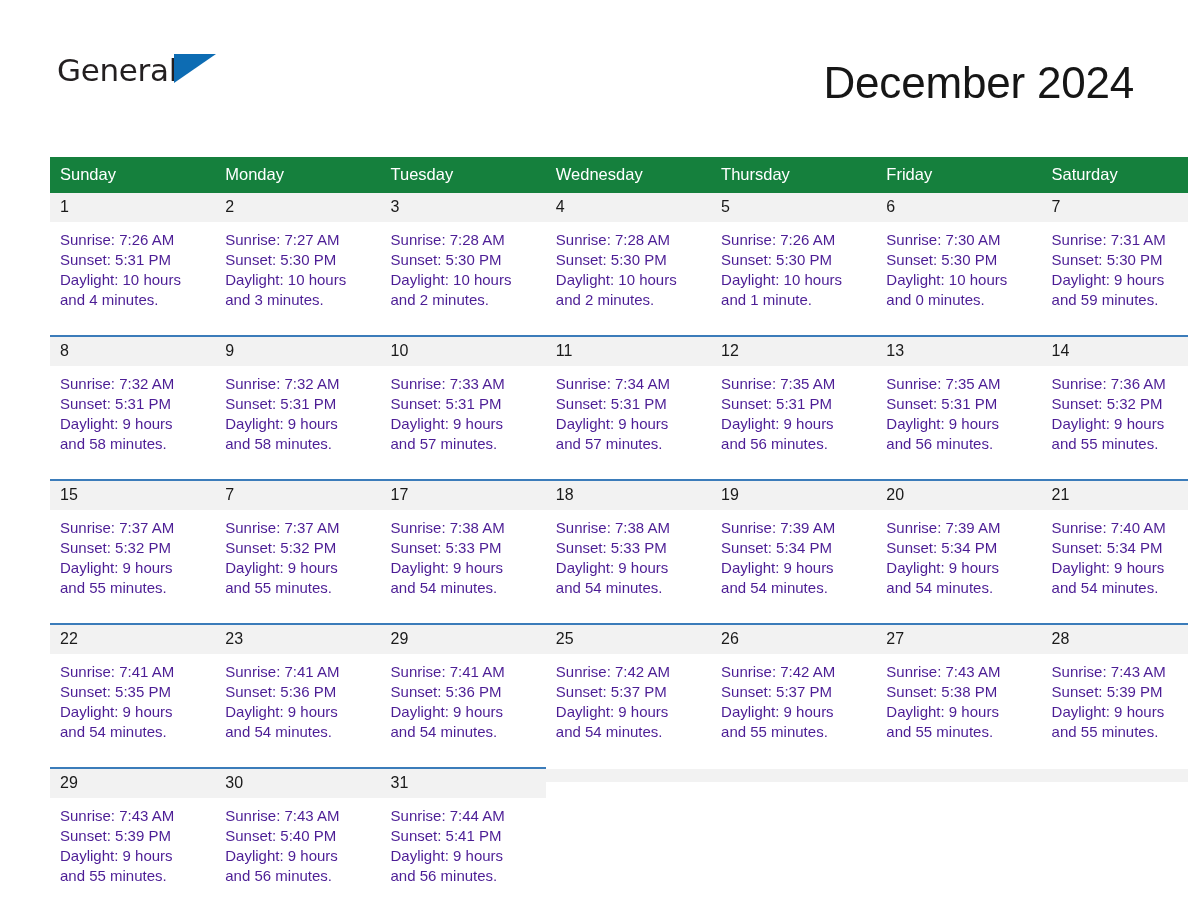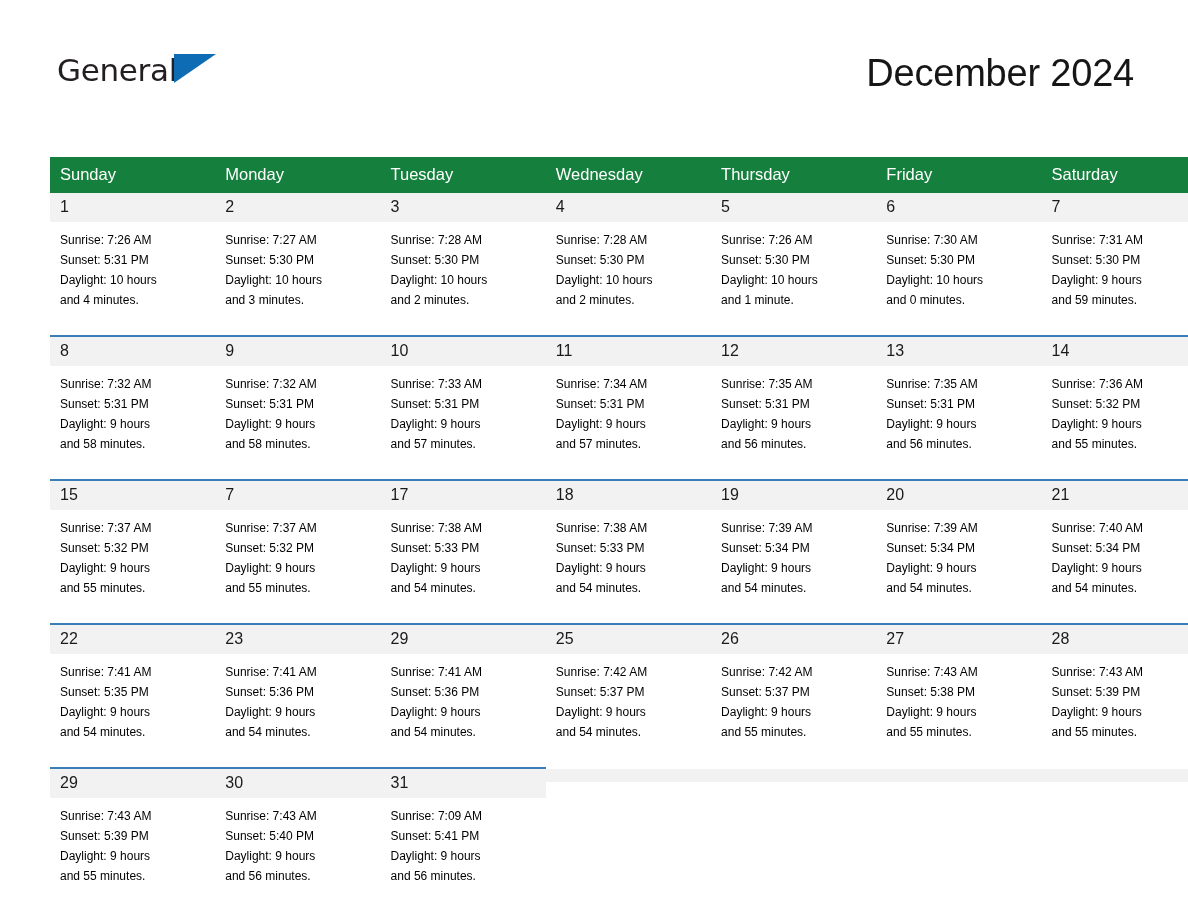--- a/index.html
+++ b/index.html
@@ -60,22 +60,22 @@
     margin-top: -3px;
     margin-left: 68px;
     font-size: 31px;
     color: #0d6cb3;
     font-family: "DejaVu Sans", sans-serif;
     line-height: 36px;
   }
   .title {
     position: absolute;
     right: 54px;
-    top: 52px;
-    font-size: 38px;
+    top: 58px;
+    font-size: 44px;
     font-weight: 400;
     color: #161616;
     letter-spacing: -0.2px;
   }
   .subtitle {
     position: absolute;
     right: 56px;
     top: 116px;
     font-size: 23px;
     font-weight: 400;
@@ -120,23 +120,23 @@
     color: #1a1a1a;
     padding: 6px 0 7px 10px;
     line-height: 16px;
   }
   td.empty .daynum {
     background: #f2f2f2;
     color: transparent;
   }
   .info {
     padding: 8px 0 0 10px;
-    font-size: 12px;
+    font-size: 15px;
     line-height: 20px;
-    color: #000000;
+    color: #4c1d95;
   }
   .info div { white-space: nowrap; }
   .spacer-row td {
     height: 8px;
     border: none;
     padding: 0;
   }
 </style>
 </head>
 <body>
@@ -453,21 +453,21 @@
             <div class="info">
               <div>Sunrise: 7:43 AM</div>
               <div>Sunset: 5:40 PM</div>
               <div>Daylight: 9 hours</div>
               <div>and 56 minutes.</div>
             </div>
           </td>
           <td>
             <div class="daynum">31</div>
             <div class="info">
-              <div>Sunrise: 7:09 AM</div>
+              <div>Sunrise: 7:44 AM</div>
               <div>Sunset: 5:41 PM</div>
               <div>Daylight: 9 hours</div>
               <div>and 56 minutes.</div>
             </div>
           </td>
           <td class="empty">
             <div class="daynum"></div>
           </td>
           <td class="empty">
             <div class="daynum"></div>

